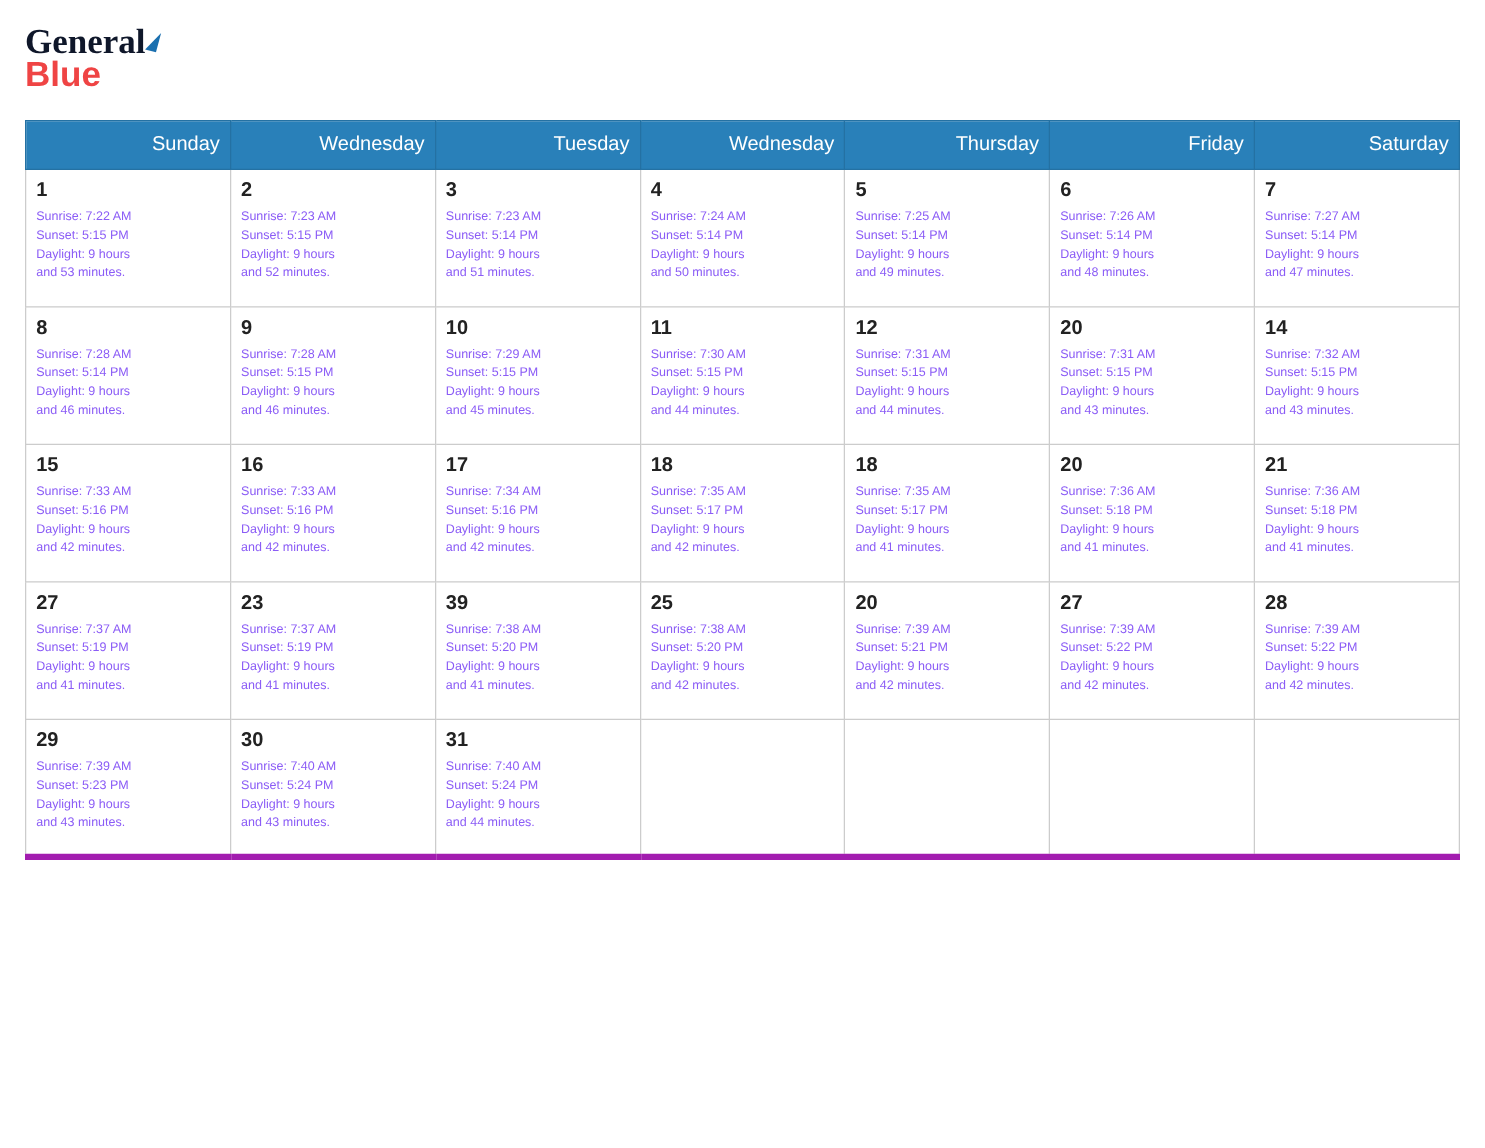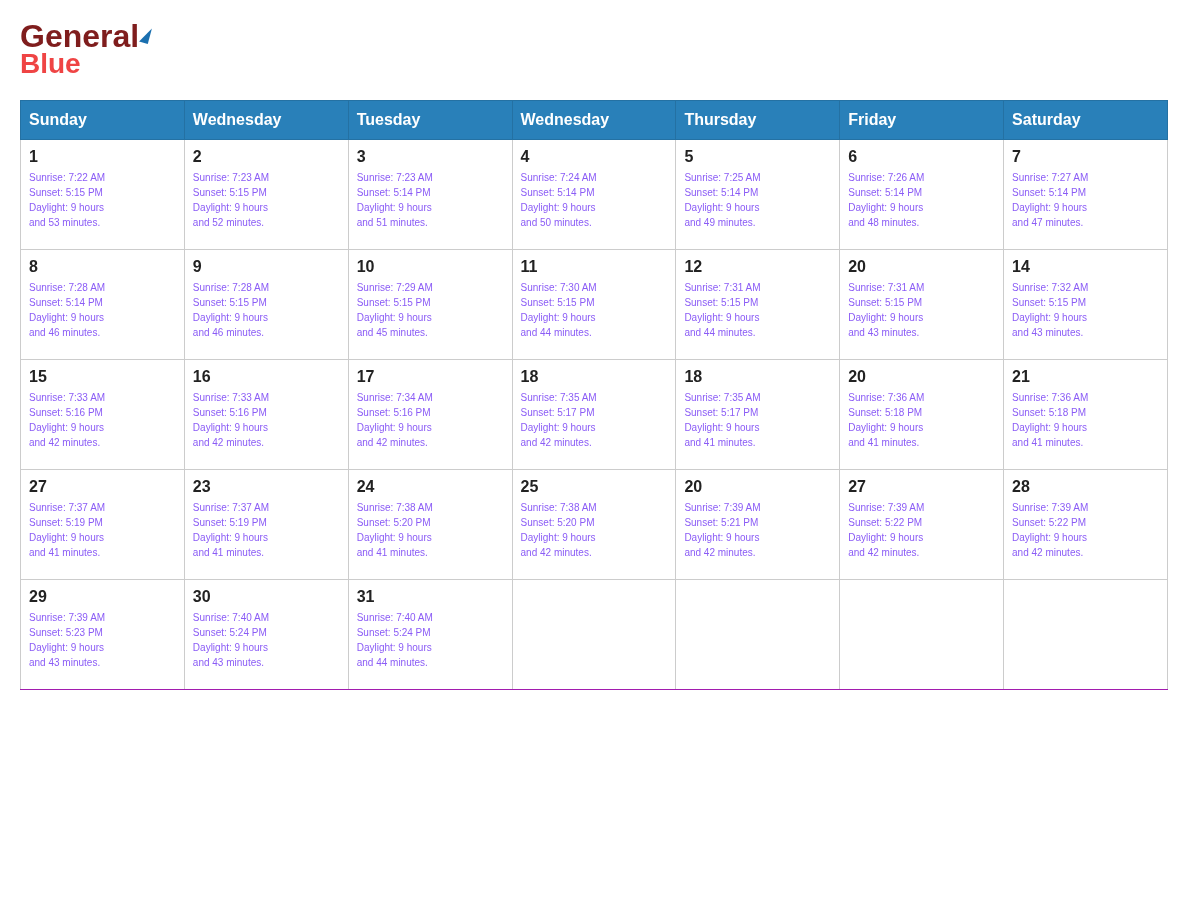--- a/index.html
+++ b/index.html
@@ -15,24 +15,25 @@
       justify-content: space-between;
       align-items: flex-start;
       margin-bottom: 20px;
     }
     .logo {
       display: flex;
       flex-direction: column;
       align-items: flex-start;
     }
     .logo-text {
-      font-size: 32px;
+      font-size: 28px;
       font-weight: bold;
-      color: #7f1d1d;
+      color: #0f172a;
       line-height: 1;
+      font-family: Liberation Serif, serif;
     }
     .logo-blue-line {
       color: #ef4444;
       font-size: 28px;
       font-weight: bold;
       margin-top: -4px;
     }
     .title-section {
       text-align: right;
     }
@@ -49,23 +50,23 @@
     }
     .calendar-table {
       width: 100%;
       border-collapse: collapse;
       border: 1px solid #aaa;
     }
     .calendar-table th {
       background-color: #2980b9;
       color: #fff;
       font-size: 16px;
-      font-weight: bold;
+      font-weight: normal;
       padding: 10px 8px;
-      text-align: left;
+      text-align: right;
       border: 1px solid #2471a3;
     }
     .calendar-table td {
       vertical-align: top;
       padding: 8px 8px 12px 8px;
       border: 1px solid #ccc;
       font-size: 13px;
       color: #222;
       width: 14.28%;
       height: 110px;
@@ -78,21 +79,21 @@
     }
     .day-info {
       font-size: 10px;
       line-height: 1.5;
       color: #8b5cf6;
     }
     .empty-cell {
       background: #fff;
     }
     .calendar-table tr:last-child td {
-      border-bottom: 1px solid #a21caf;
+      border-bottom: 5px solid #a21caf;
     }
   </style>
 </head>
 <body>
 
 <div class="header">
   <div class="logo">
     <div style="display:flex; align-items:center;">
       <span class="logo-text">General</span>
       <span style="display:inline-block; margin-left:2px; width:0; height:0; border-left:9px solid transparent; border-right:0px solid transparent; border-bottom:16px solid #1a6faf; transform: rotate(15deg); margin-bottom:2px;"></span>
@@ -326,21 +327,21 @@
         <td>
           <span class="day-number">23</span>
           <div class="day-info">
             Sunrise: 7:37 AM<br>
             Sunset: 5:19 PM<br>
             Daylight: 9 hours<br>
             and 41 minutes.
           </div>
         </td>
         <td>
-          <span class="day-number">24</span>
+          <span class="day-number">39</span>
           <div class="day-info">
             Sunrise: 7:38 AM<br>
             Sunset: 5:20 PM<br>
             Daylight: 9 hours<br>
             and 41 minutes.
           </div>
         </td>
         <td>
           <span class="day-number">25</span>
           <div class="day-info">

